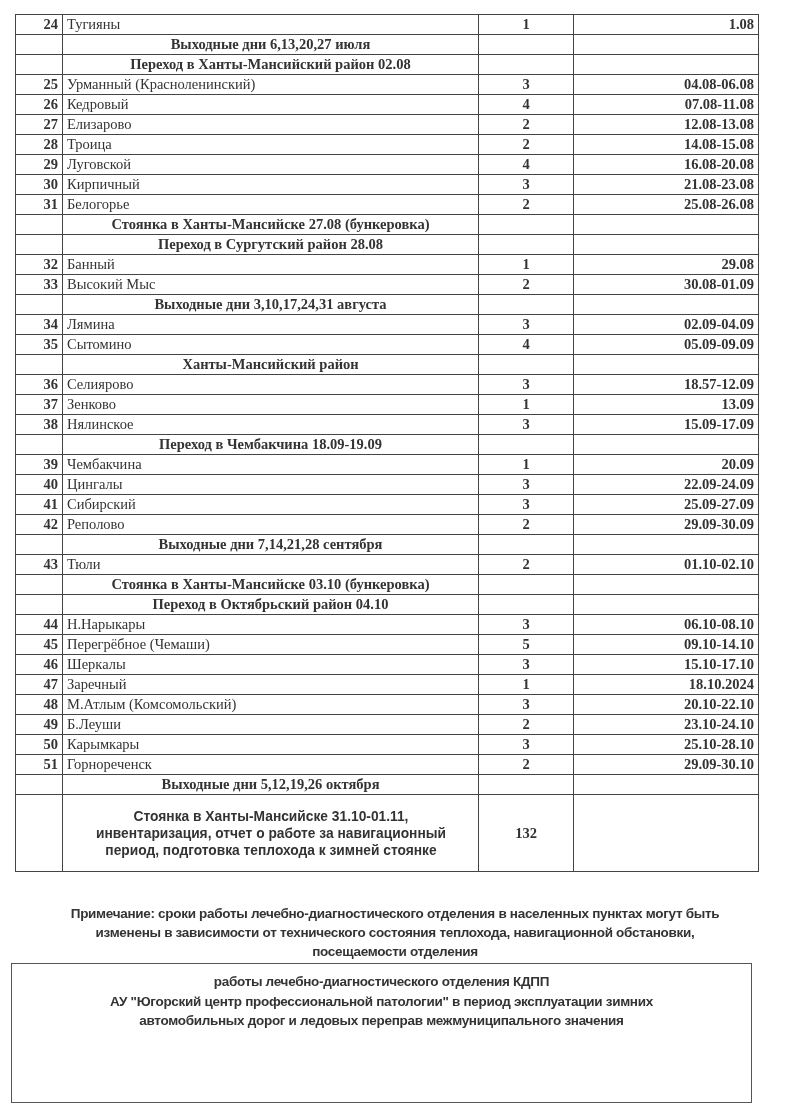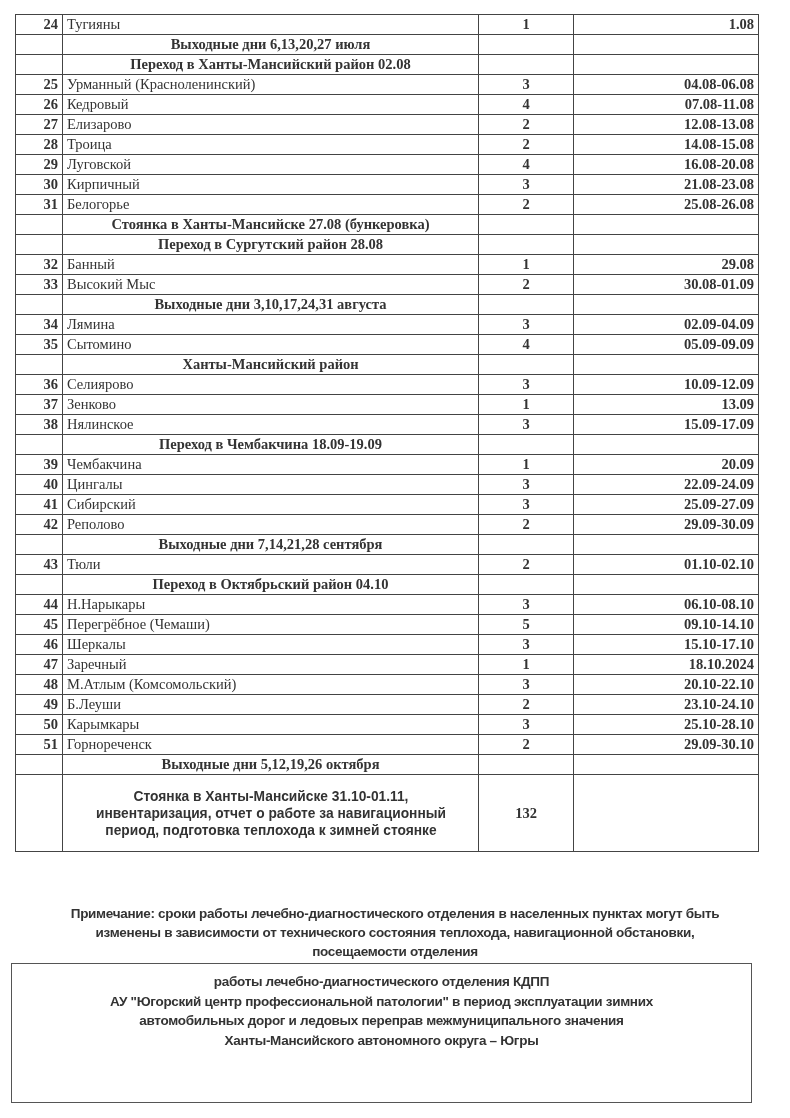--- a/index.html
+++ b/index.html
@@ -141,21 +141,21 @@
       <tr>
         <td></td>
         <td class="section">Ханты-Мансийский район</td>
         <td></td>
         <td></td>
       </tr>
       <tr>
         <td class="num">36</td>
         <td class="name">Селиярово</td>
         <td class="days">3</td>
-        <td class="dates">10.09-12.09</td>
+        <td class="dates">18.57-12.09</td>
       </tr>
       <tr>
         <td class="num">37</td>
         <td class="name">Зенково</td>
         <td class="days">1</td>
         <td class="dates">13.09</td>
       </tr>
       <tr>
         <td class="num">38</td>
         <td class="name">Нялинское</td>
@@ -196,20 +196,26 @@
         <td></td>
         <td class="section">Выходные дни 7,14,21,28 сентября</td>
         <td></td>
         <td></td>
       </tr>
       <tr>
         <td class="num">43</td>
         <td class="name">Тюли</td>
         <td class="days">2</td>
         <td class="dates">01.10-02.10</td>
+      </tr>
+      <tr>
+        <td></td>
+        <td class="section">Стоянка в Ханты-Мансийске 03.10 (бункеровка)</td>
+        <td></td>
+        <td></td>
       </tr>
       <tr>
         <td></td>
         <td class="section">Переход в Октябрьский район 04.10</td>
         <td></td>
         <td></td>
       </tr>
       <tr>
         <td class="num">44</td>
         <td class="name">Н.Нарыкары</td>
@@ -283,15 +289,14 @@
   <div>Примечание: сроки работы лечебно-диагностического отделения в населенных пунктах могут быть</div>
   <div>изменены в зависимости от технического состояния теплохода, навигационной обстановки,</div>
   <div>посещаемости отделения</div>
 </div>
 
 <div class="box">
   <div class="inner">
     <div>работы лечебно-диагностического отделения   КДПП</div>
     <div>АУ "Югорский центр профессиональной патологии" в период эксплуатации зимних</div>
     <div>автомобильных дорог и ледовых переправ межмуниципального значения</div>
-    <div>Ханты-Мансийского автономного округа – Югры</div>
   </div>
 </div>
 
 </body></html>

